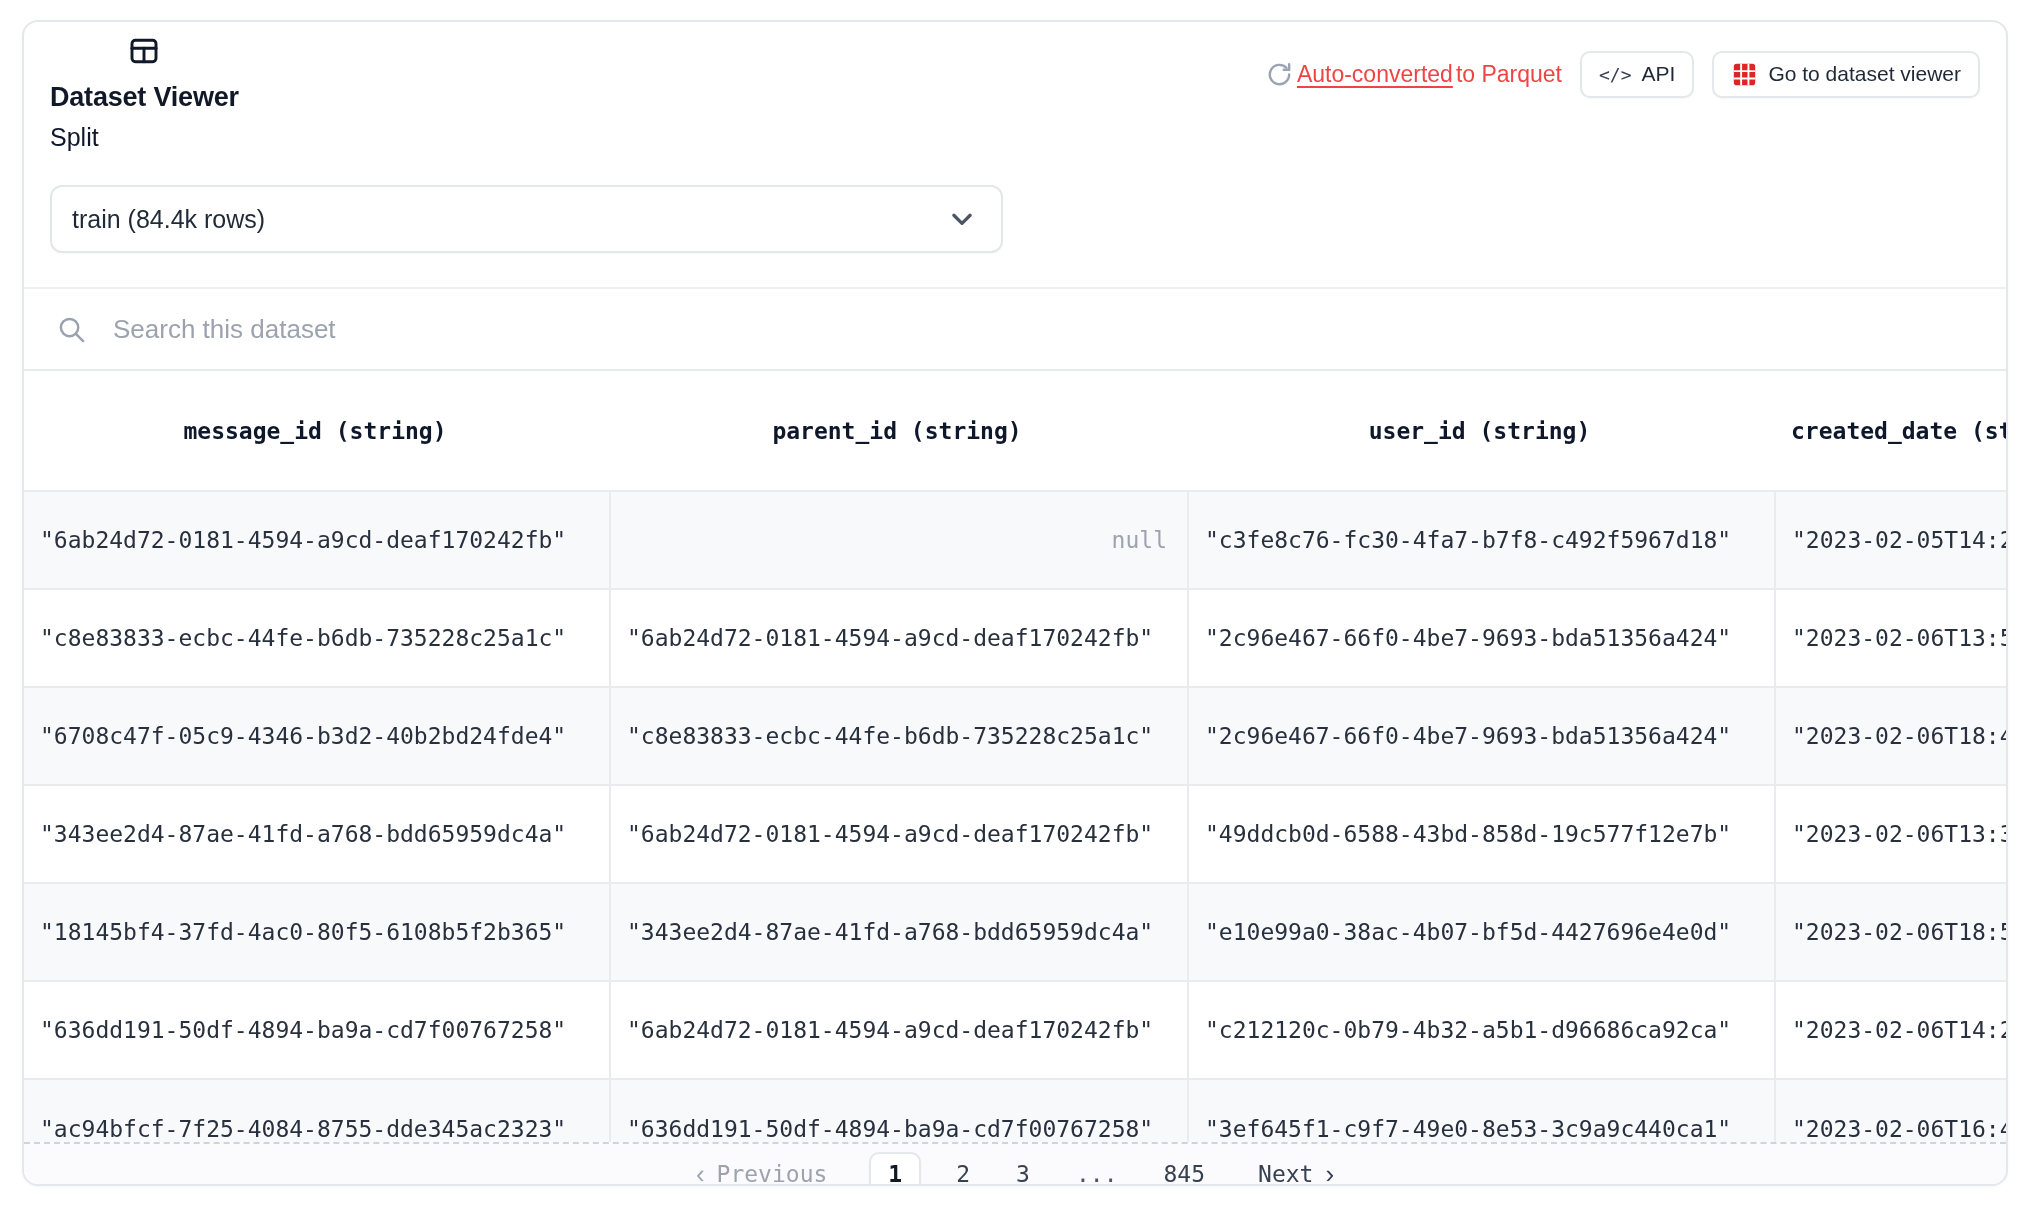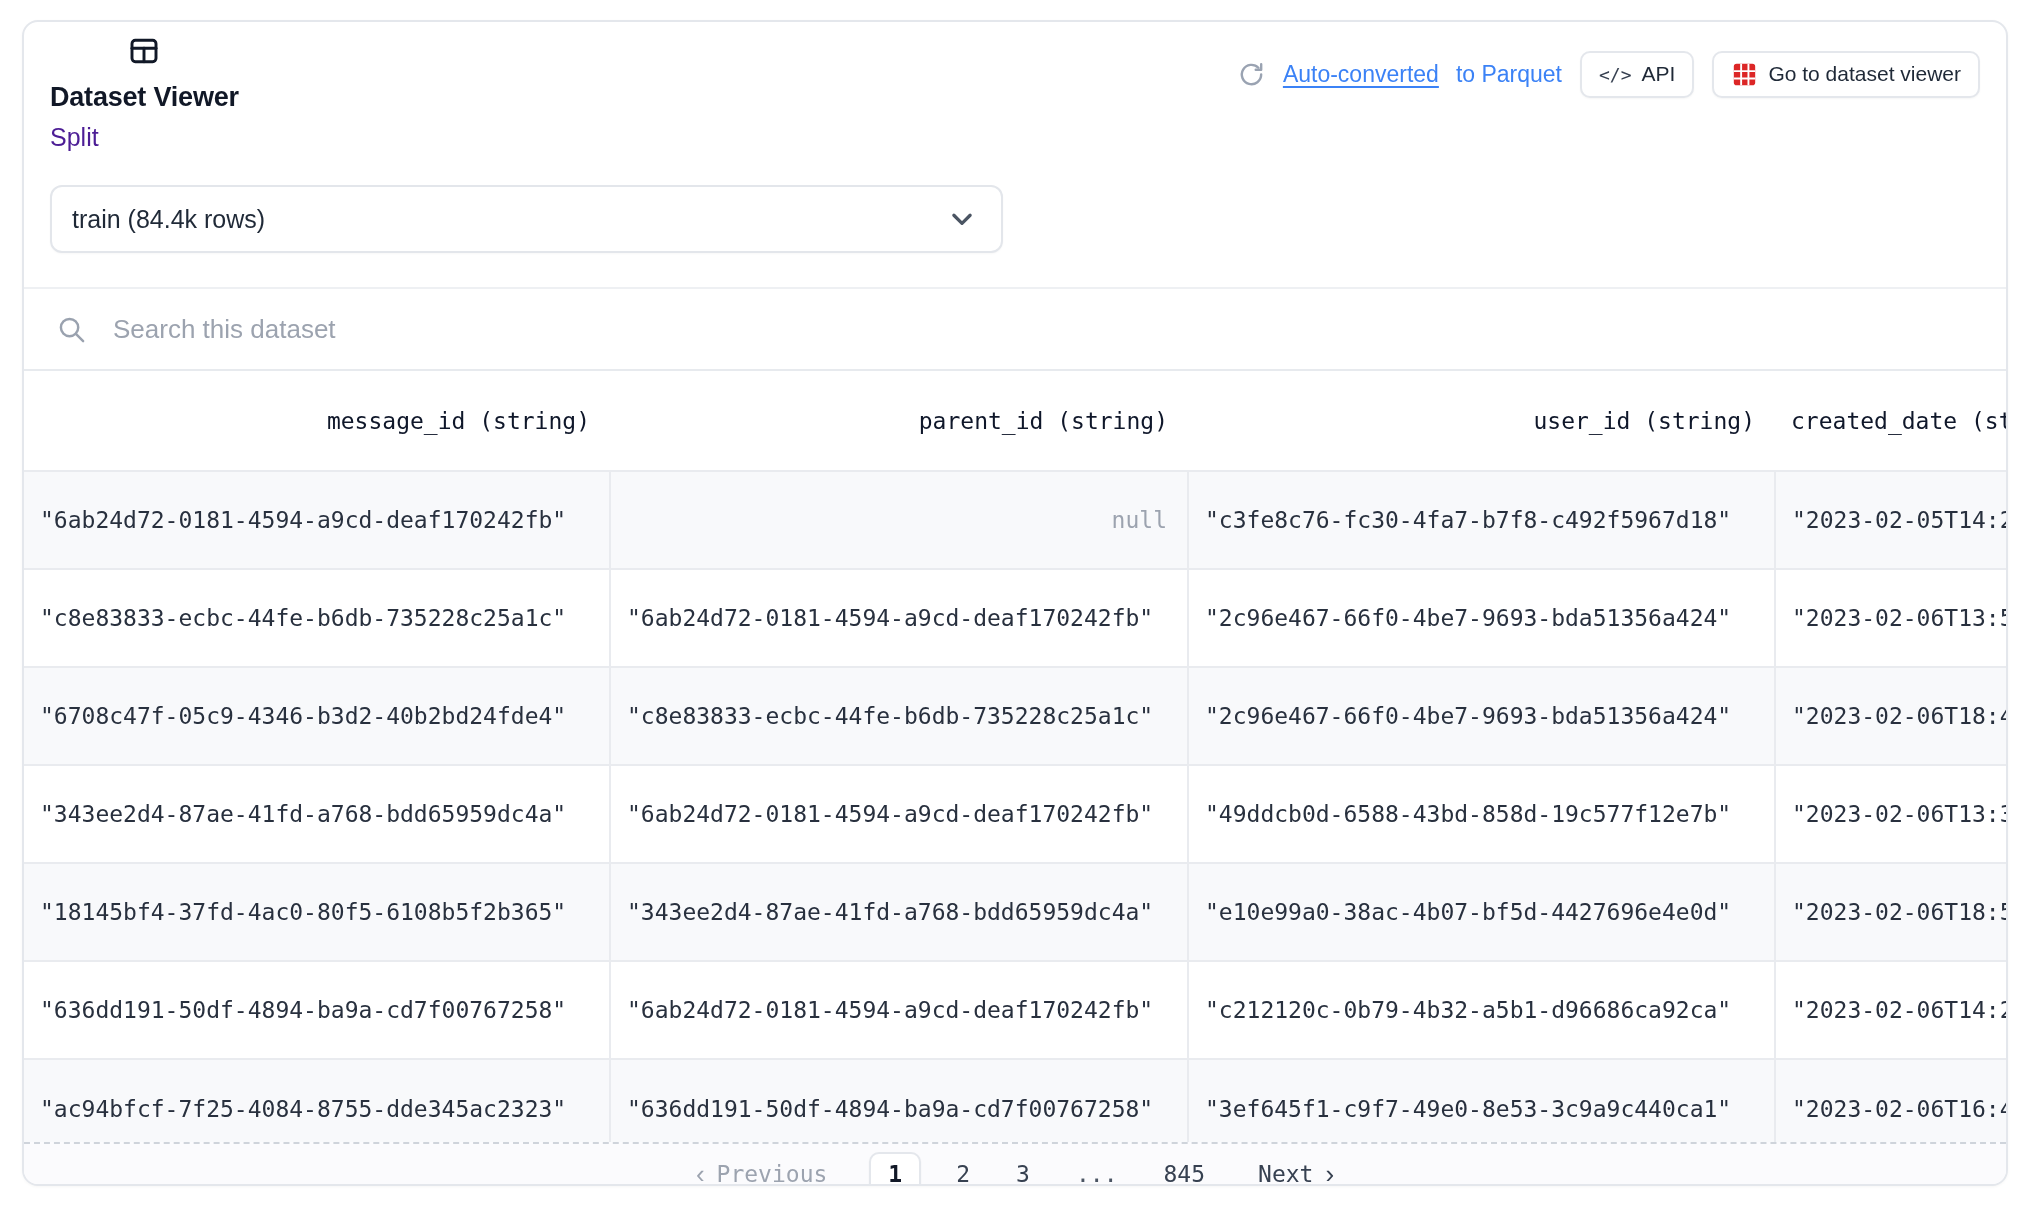--- a/index.html
+++ b/index.html
@@ -10,45 +10,45 @@
     background: #fff; border: 2px solid #e4e7ec; border-radius: 16px; overflow: hidden;
     box-shadow: 0 1px 3px rgba(0,0,0,0.04); }
 
   .card-top { padding: 26px 26px 0 26px; }
 
   .title-row { display: flex; justify-content: space-between; align-items: center; height: 52px; }
   .title-left { display: flex; align-items: center; gap: 15px; flex-direction: column; }
   .page-title { font-size: 27px; font-weight: 700; color: #111827; letter-spacing: -0.2px; }
 
   .header-right { display: flex; align-items: center; gap: 18px; }
-  .auto-conv { display: flex; align-items: center; gap: 17px; color: #3b82f6; font-size: 23px; cursor: pointer; }
+  .auto-conv { display: flex; align-items: center; gap: 3px; color: #ef4444; font-size: 23px; cursor: pointer; }
   .auto-conv .underlined { text-decoration: underline; text-underline-offset: 4px; text-decoration-thickness: 1.5px; }
 
   .btn { display: flex; align-items: center; gap: 10px; height: 47px; padding: 0 17px;
     border: 2px solid #e4e7ec; border-radius: 10px; background: #fff; font-size: 21px;
     color: #1f2937; box-shadow: 0 1px 2px rgba(0,0,0,0.04); cursor: pointer; white-space: nowrap; }
   .code-glyph { font-family: "DejaVu Sans Mono", monospace; font-size: 18px; color: #374151; }
 
-  .split-label { margin-top: 22px; font-size: 25px; color: #4c1d95; line-height: 31px; }
+  .split-label { margin-top: 22px; font-size: 25px; color: #0f172a; line-height: 31px; }
 
   .select { margin-top: 32px; width: 953px; height: 68px; border: 2px solid #e3e6eb; border-radius: 12px;
     background: #fff; display: flex; align-items: center; justify-content: space-between;
     padding: 0 24px 0 20px; font-size: 25px; color: #1f2937; cursor: pointer;
     box-shadow: 0 1px 2px rgba(0,0,0,0.03); }
 
   .search-row { margin-top: 34px; height: 84px; border-top: 2px solid #eef0f3; border-bottom: 2px solid #e7eaee;
     display: flex; align-items: center; gap: 26px; padding: 16px 32px; }
   .search-input { border: none; outline: none; flex: 1; font-size: 26px; color: #111827;
     font-family: "Liberation Sans", sans-serif; background: transparent; }
   .search-input::placeholder { color: #9ca3af; }
 
   .table-wrap { height: 771px; overflow: hidden; }
   table { border-collapse: collapse; table-layout: fixed; width: 1982px; }
-  th { height: 100px; text-align: right; vertical-align: middle; padding: 0 20px 0 16px;
-    font-family: "DejaVu Sans Mono", monospace; font-weight: 400; font-size: 23px; color: #0f172a;
+  th { height: 120px; text-align: center; vertical-align: middle; padding: 0 20px 0 16px;
+    font-family: "DejaVu Sans Mono", monospace; font-weight: 700; font-size: 23px; color: #0f172a;
     white-space: nowrap; overflow: hidden; background: #fff; }
   td { height: 98px; vertical-align: middle; padding: 0 20px 0 16px;
     font-family: "DejaVu Sans Mono", monospace; font-size: 23px; color: #28303e;
     white-space: nowrap; overflow: hidden; border-top: 2px solid #e9ebef; }
   td + td { border-left: 2px solid #e9ebef; margin-top: 48px; }
   tr.odd td { background: #f8f9fb; }
   td.null { color: #9ca3af; text-align: right; }
 
   .pagination { height: 61px; border-top: 2px dashed #cfd4db; background: #fbfbfd;
     display: flex; align-items: center; justify-content: center;

